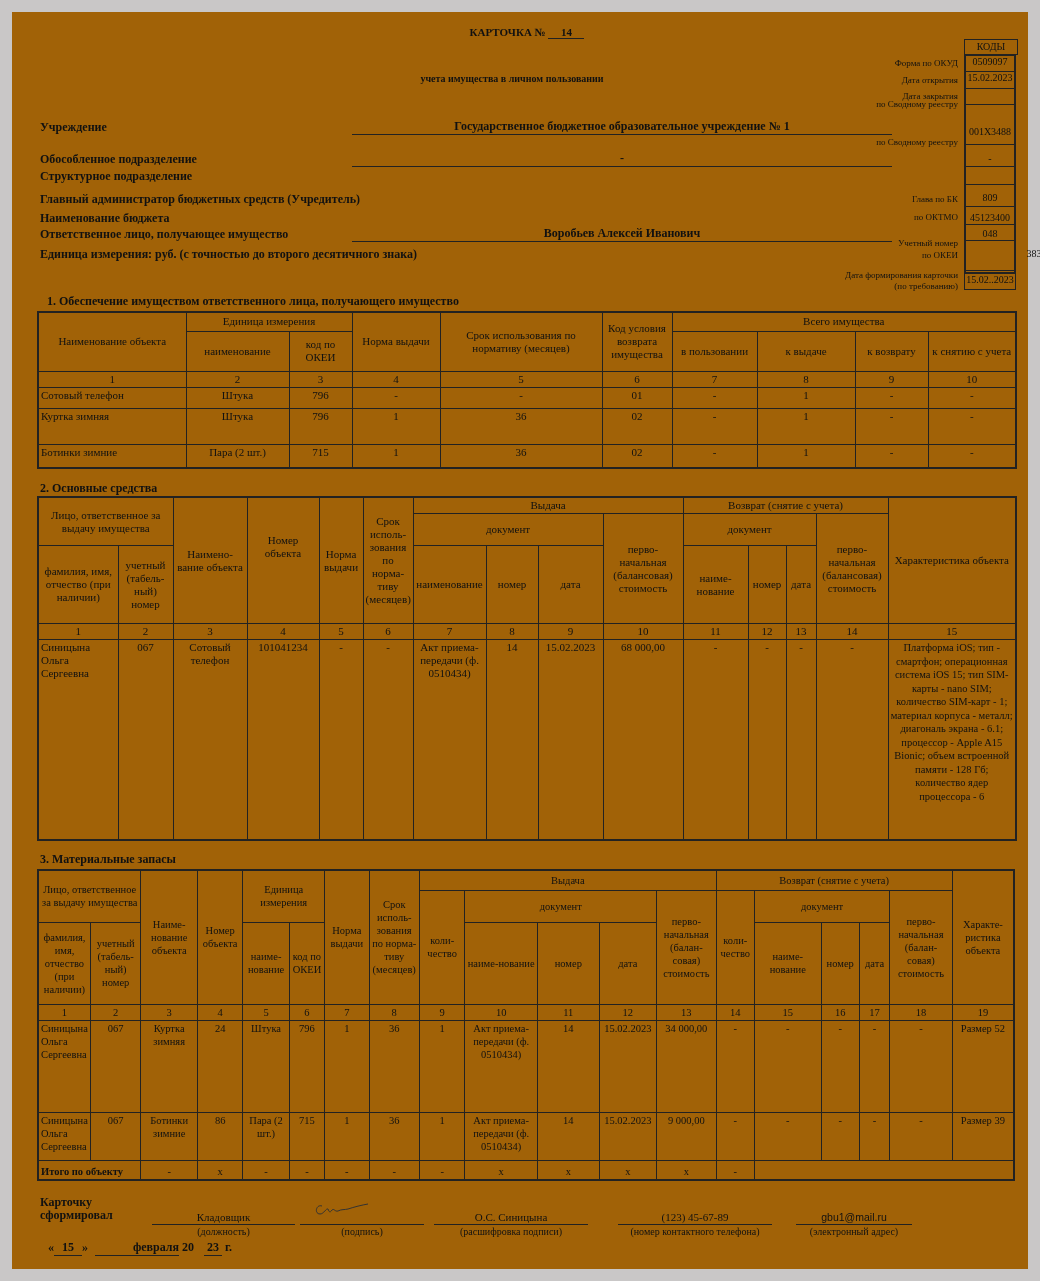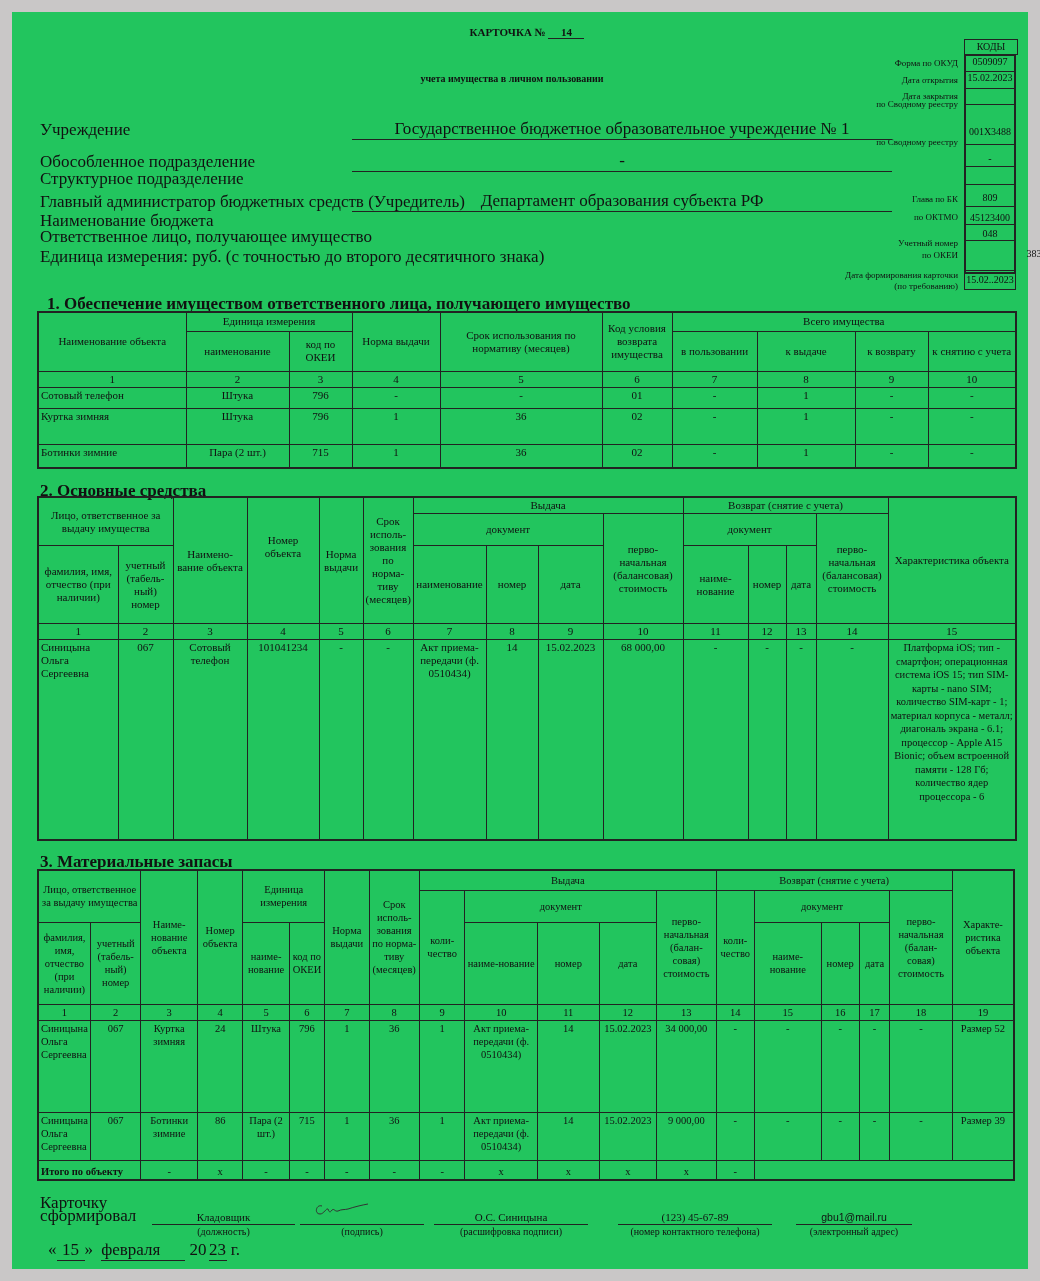--- a/index.html
+++ b/index.html
@@ -1,22 +1,22 @@
 <!DOCTYPE html>
 <html><head>
 <meta charset="utf-8">
 <style>
   html,body{margin:0;padding:0;}
   body{width:1040px;height:1281px;background:#c9c7c7;position:relative;overflow:hidden;
        font-family:"Liberation Serif","DejaVu Serif",serif;color:#111;}
-  .sheet{position:absolute;left:12px;top:12px;width:1016px;height:1257px;background:#22c55e;}
+  .sheet{position:absolute;left:12px;top:12px;width:1016px;height:1257px;background:#a16207;}
   .abs{position:absolute;}
   .c{text-align:center;}
   .b{font-weight:bold;}
-  .f11{font-size:17px;}
+  .f11{font-size:12px;font-weight:bold;}
   .f10{font-size:10px;}
   .hl{border-bottom:1.5px solid #222;}
   table.grid{position:absolute;border-collapse:collapse;table-layout:fixed;font-size:11px;}
   table.grid td{border:1px solid #222;padding:1px 2px;text-align:center;vertical-align:middle;line-height:13px;overflow:hidden;}
   table.grid td.l{text-align:left;}
   table.grid td.t{vertical-align:top;}
   table.grid{border:2px solid #222;}
   .lbl9{font-size:9px;line-height:11px;text-align:right;position:absolute;}
   .sig-line{position:absolute;border-bottom:1.2px solid #222;font-size:11px;text-align:center;height:14px;line-height:14px;}
   .sig-cap{position:absolute;font-size:10px;text-align:center;}
@@ -72,25 +72,25 @@
 
   <div class="abs f11" style="left:28px;top:108px;">Учреждение</div>
   <div class="abs c f11 hl" style="left:340px;top:107px;width:540px;">Государственное бюджетное образовательное учреждение № 1</div>
 
   <div class="abs f11" style="left:28px;top:140px;">Обособленное подразделение</div>
   <div class="abs c f11 hl" style="left:340px;top:139px;width:540px;">-</div>
 
   <div class="abs f11" style="left:28px;top:157px;">Структурное подразделение</div>
 
   <div class="abs f11" style="left:28px;top:180px;">Главный администратор бюджетных средств (Учредитель)</div>
-  <div class="abs c f11 hl" style="left:340px;top:179px;width:540px;">Департамент образования субъекта РФ</div>
 
   <div class="abs f11" style="left:28px;top:199px;">Наименование бюджета</div>
 
   <div class="abs f11" style="left:28px;top:215px;">Ответственное лицо, получающее имущество</div>
+  <div class="abs c f11 hl" style="left:340px;top:214px;width:540px;">Воробьев Алексей Иванович</div>
 
   <div class="abs f11" style="left:28px;top:235px;">Единица измерения: руб. (с точностью до второго десятичного знака)</div>
 
   <div class="abs b f11" style="left:35px;top:282px;">1. Обеспечение имуществом ответственного лица, получающего имущество</div>
   <table class="grid" style="left:25px;top:299px;width:978px;">
     <colgroup>
       <col style="width:148px">
         <col style="width:103px">
         <col style="width:63px">
         <col style="width:88px">
@@ -405,17 +405,17 @@
   <div class="sig-cap" style="left:422px;top:1214px;width:154px;">(расшифровка подписи)</div>
 
   <div class="sig-line" style="left:606px;top:1198px;width:154px;">(123) 45-67-89</div>
   <div class="sig-cap" style="left:606px;top:1214px;width:154px;">(номер контактного телефона)</div>
 
   <div class="sig-line" style="left:784px;top:1198px;width:116px;font-family:'Liberation Sans',sans-serif;font-size:10.5px;">gbu1@mail.ru</div>
   <div class="sig-cap" style="left:784px;top:1214px;width:116px;">(электронный адрес)</div>
 
   <div class="abs f11" style="left:36px;top:1228px;white-space:nowrap;">
     «<span style="display:inline-block;width:28px;text-align:center;border-bottom:1px solid #222;">15</span>»
-    <span style="display:inline-block;width:84px;text-align:left;border-bottom:1px solid #222;margin-left:4px;">февраля</span>
-    <span>20</span><span style="display:inline-block;width:18px;text-align:center;border-bottom:1px solid #222;margin-left:2px;">23</span>
+    <span style="display:inline-block;width:84px;text-align:right;border-bottom:1px solid #222;margin-left:4px;">февраля</span>
+    <span>20</span><span style="display:inline-block;width:18px;text-align:center;border-bottom:1px solid #222;margin-left:10px;">23</span>
     <span>г.</span>
   </div>
 </div>
 
 </body></html>

